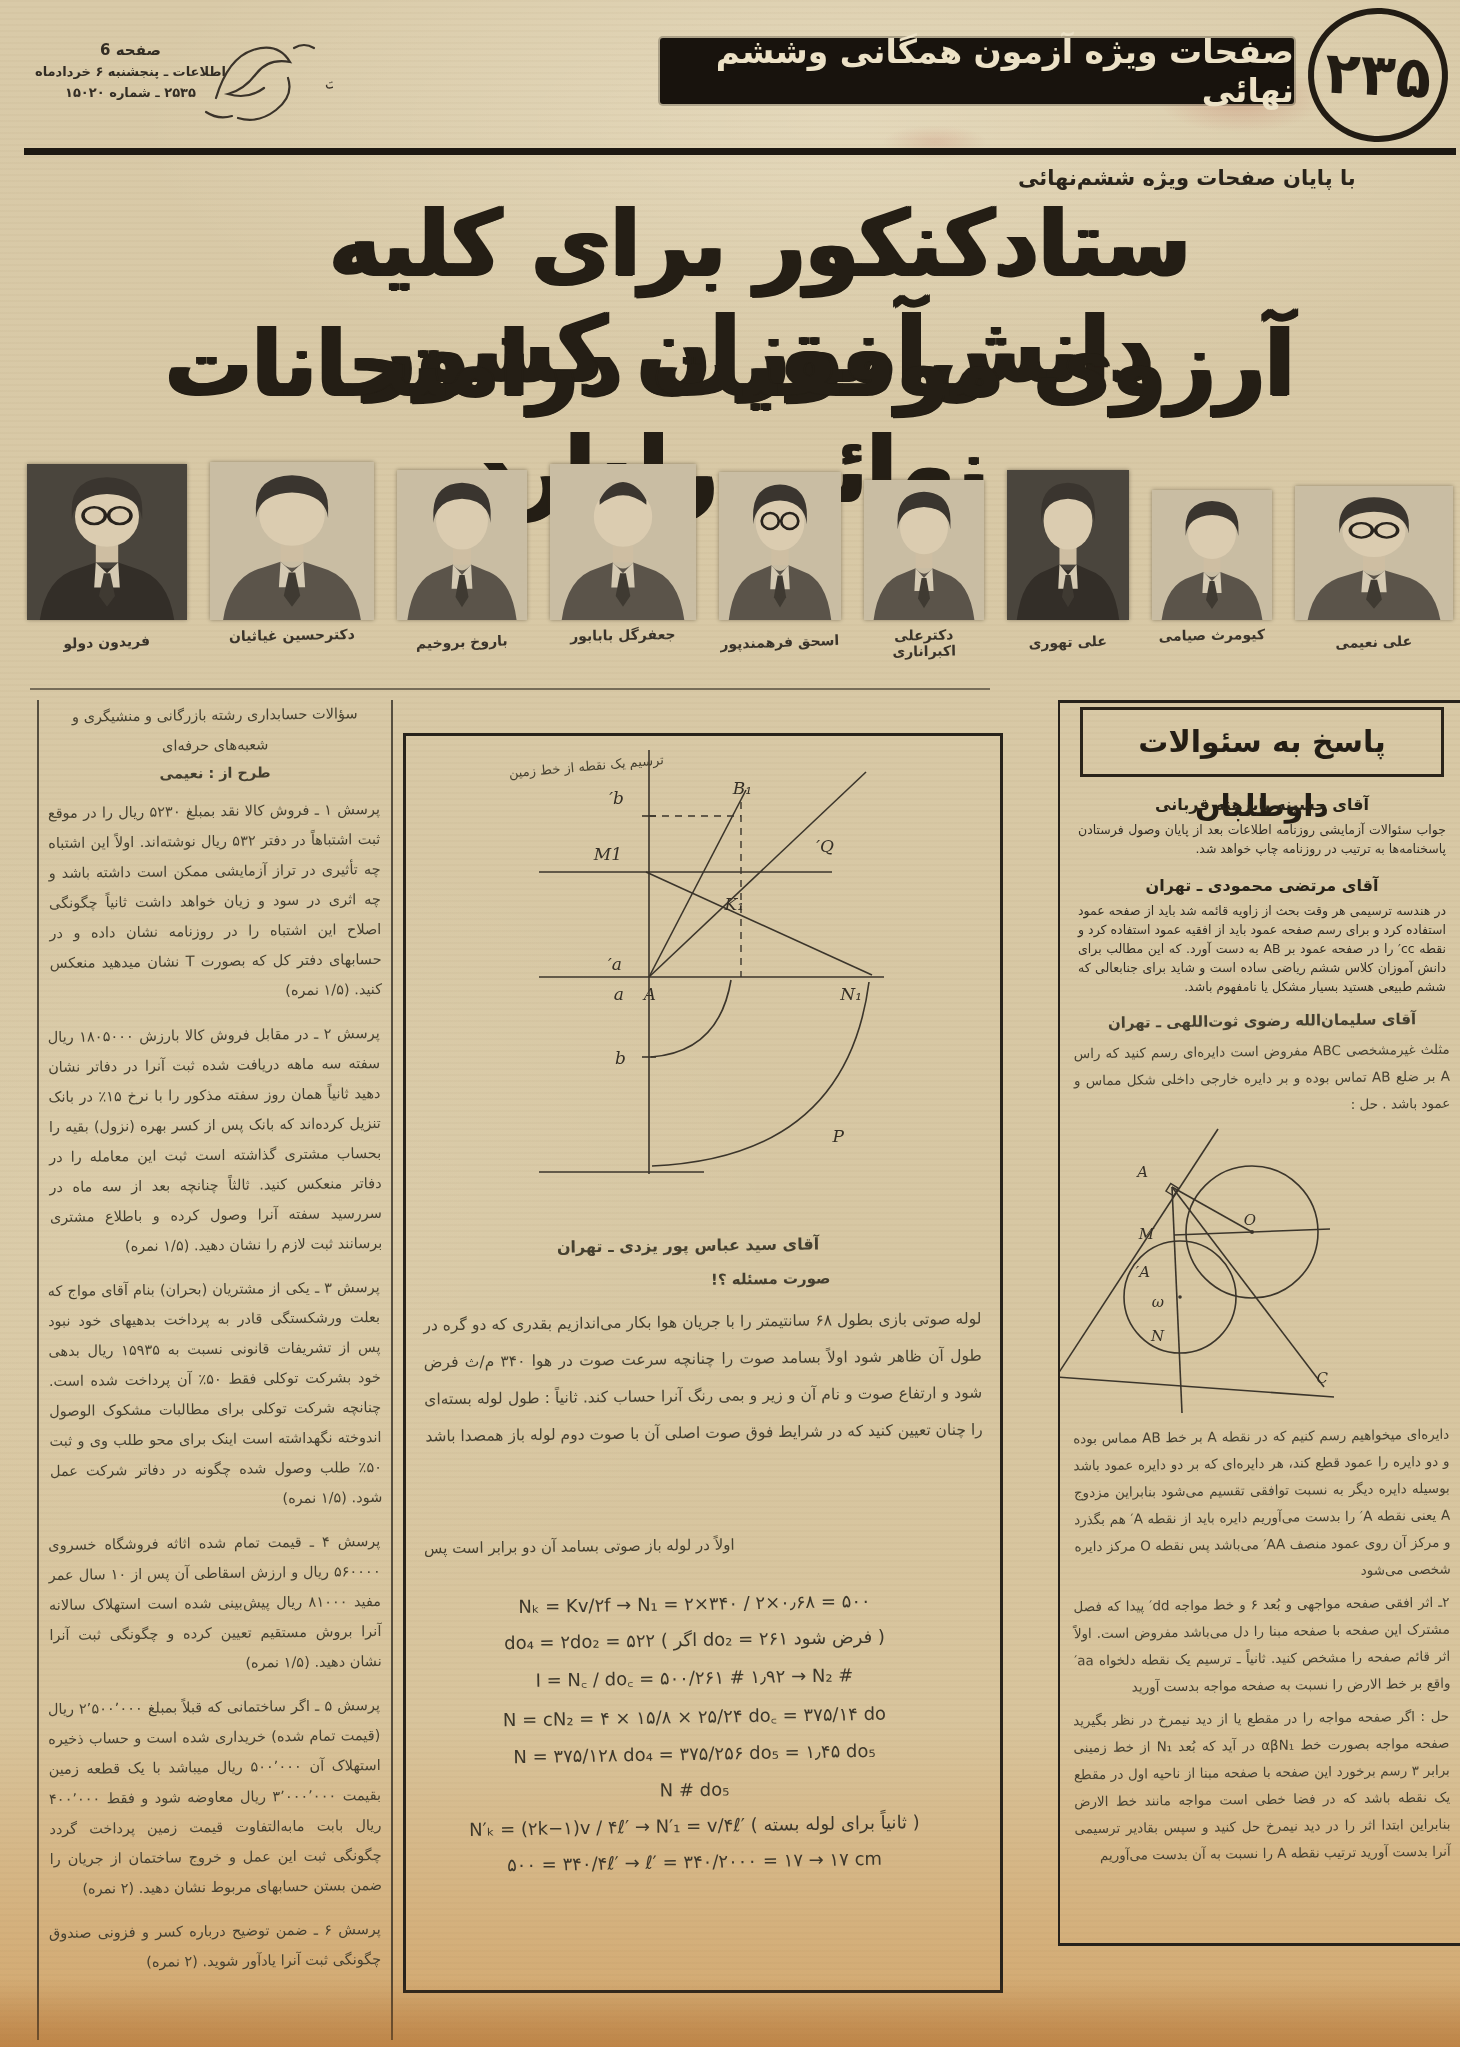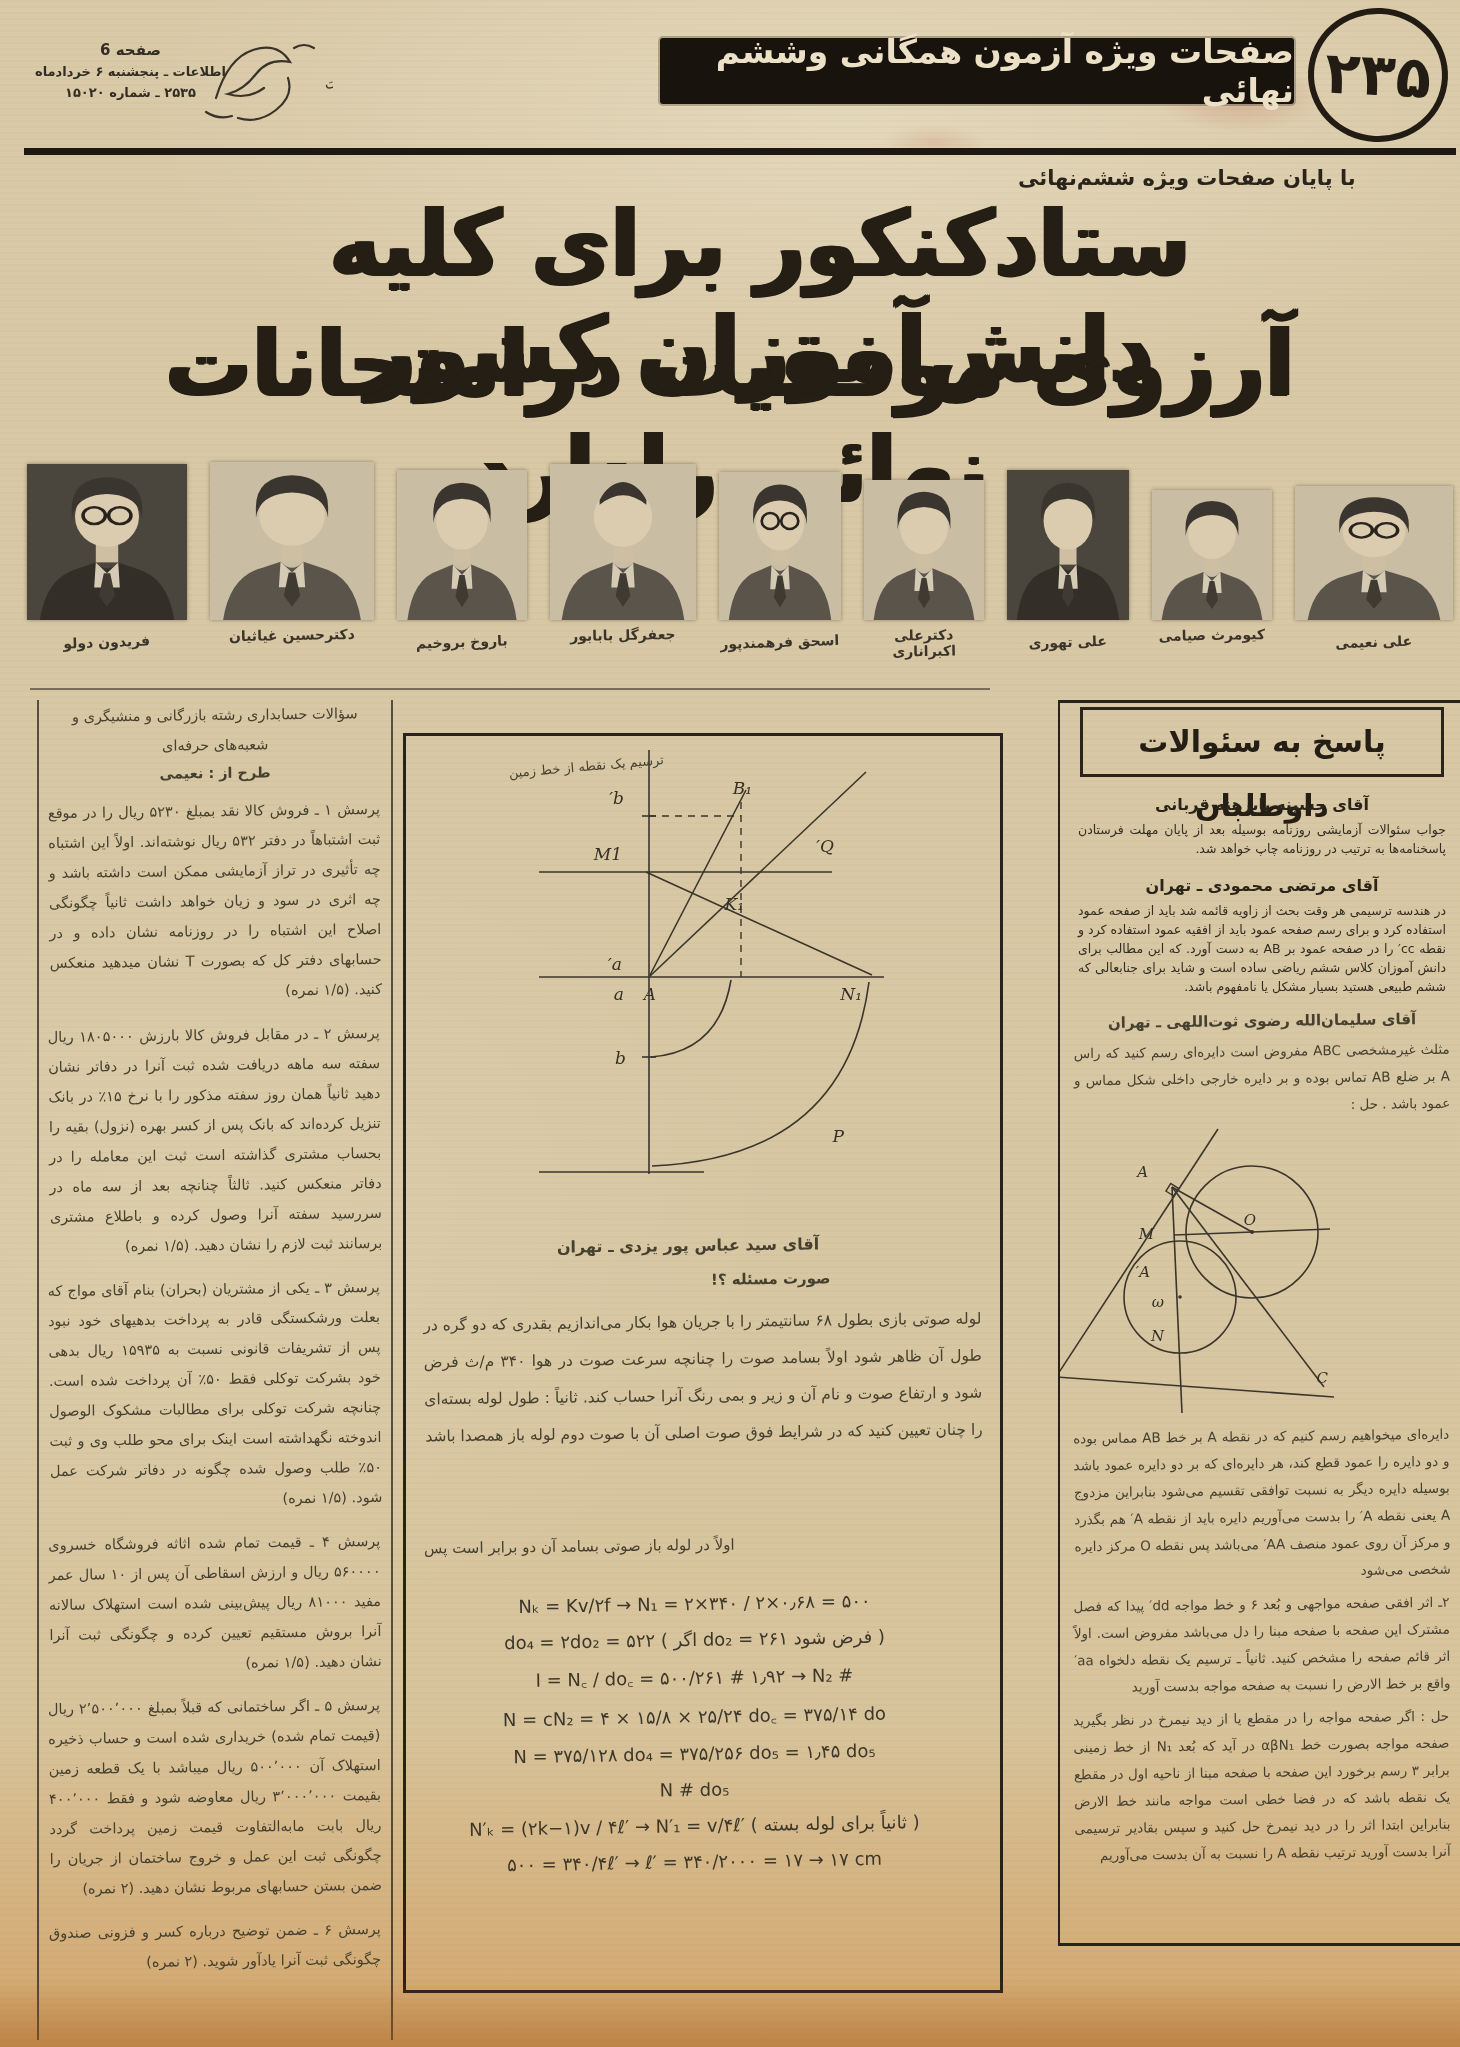--- a/index.html
+++ b/index.html
@@ -372,21 +372,21 @@
         <div class="formula">N = ۳۷۵/۱۲۸ do₄ = ۳۷۵/۲۵۶ do₅ = ۱٫۴۵ do₅</div>
         <div class="formula">N  #  do₅</div>
         <div class="formula">N′ₖ = (۲k−۱)v / ۴ℓ′  →  N′₁ = v/۴ℓ′      ( ثانیاً برای لوله بسته )</div>
         <div class="formula">۵۰۰ = ۳۴۰/۴ℓ′  →  ℓ′ = ۳۴۰/۲۰۰۰ = ۱۷  →  ۱۷ cm</div>
       </div>
   </div>
 
   <div class="col-right">
     <div class="boxtitle">پاسخ به سئوالات داوطلبان</div>
     <div class="pname">آقای حسینه پابرهنه قربانی</div>
-    <div class="ppara">جواب سئوالات آزمایشی روزنامه بوسیله بعد از پایان مهلت فرستادن پاسخنامه‌ها به ترتیب در روزنامه چاپ خواهد شد.</div>
+    <div class="ppara">جواب سئوالات آزمایشی روزنامه اطلاعات بعد از پایان وصول فرستادن پاسخنامه‌ها به ترتیب در روزنامه چاپ خواهد شد.</div>
     <div class="pname">آقای مرتضی محمودی ـ تهران</div>
     <div class="ppara">در هندسه ترسیمی هر وقت بحث از زاویه قائمه شد باید از صفحه عمود استفاده کرد و برای رسم صفحه عمود باید از افقیه عمود استفاده کرد و نقطه cc′ را در صفحه عمود بر AB به دست آورد. که این مطالب برای دانش آموزان کلاس ششم ریاضی ساده است و شاید برای جنابعالی که ششم طبیعی هستید بسیار مشکل یا نامفهوم باشد.</div>
     <div class="hand-name hand">آقای سلیمان‌الله رضوی ثوت‌اللهی ـ تهران</div>
     <div class="hand-par hand">مثلث غیرمشخصی ABC مفروض است دایره‌ای رسم کنید که راس A بر ضلع AB تماس بوده و بر دایره خارجی داخلی شکل مماس و عمود باشد .    حل :</div>
     <div class="fig-wrap">
       <svg width="310" height="292" viewBox="0 0 310 292" style="overflow:visible">
         <circle class="dg-line" cx="180" cy="107" r="66"></circle>
         <circle class="dg-line" cx="108" cy="172" r="56"></circle>
 
         <line class="dg-line" x1="146" y1="4" x2="-16" y2="252"></line>

